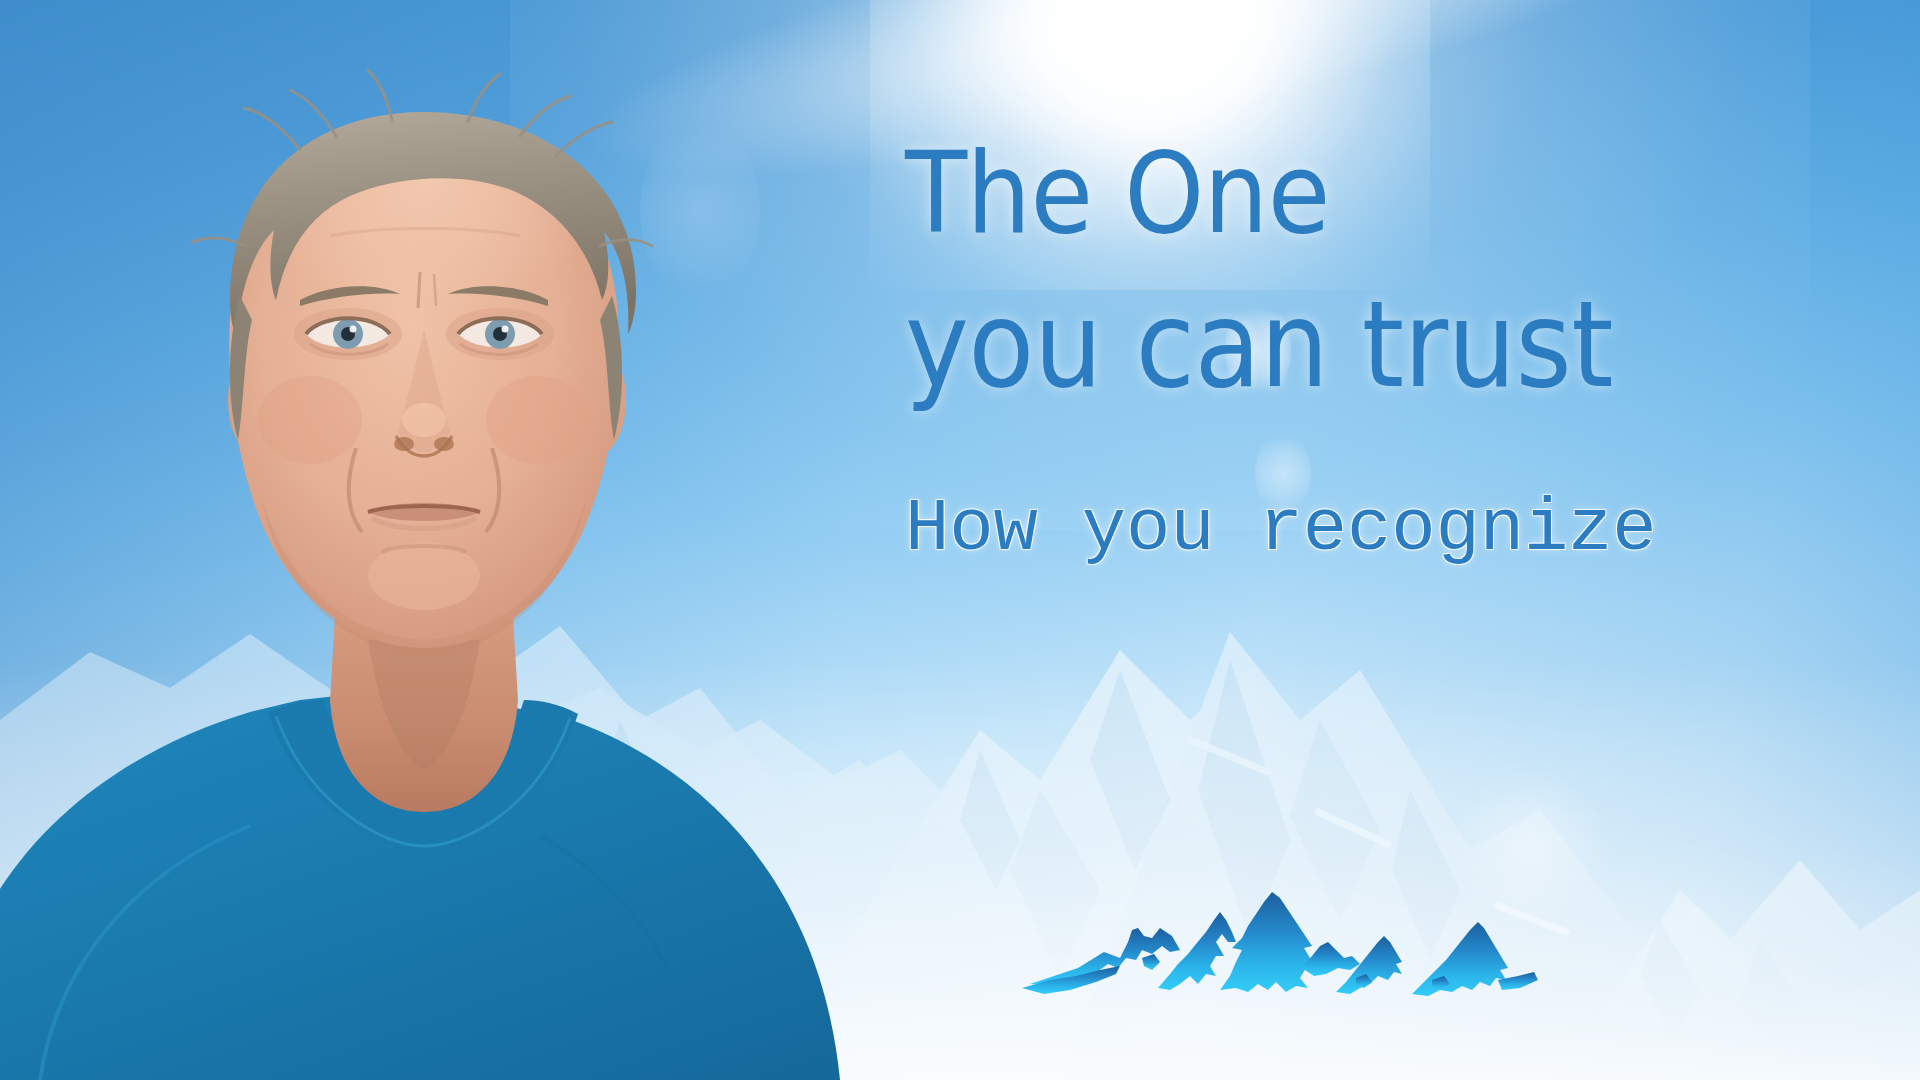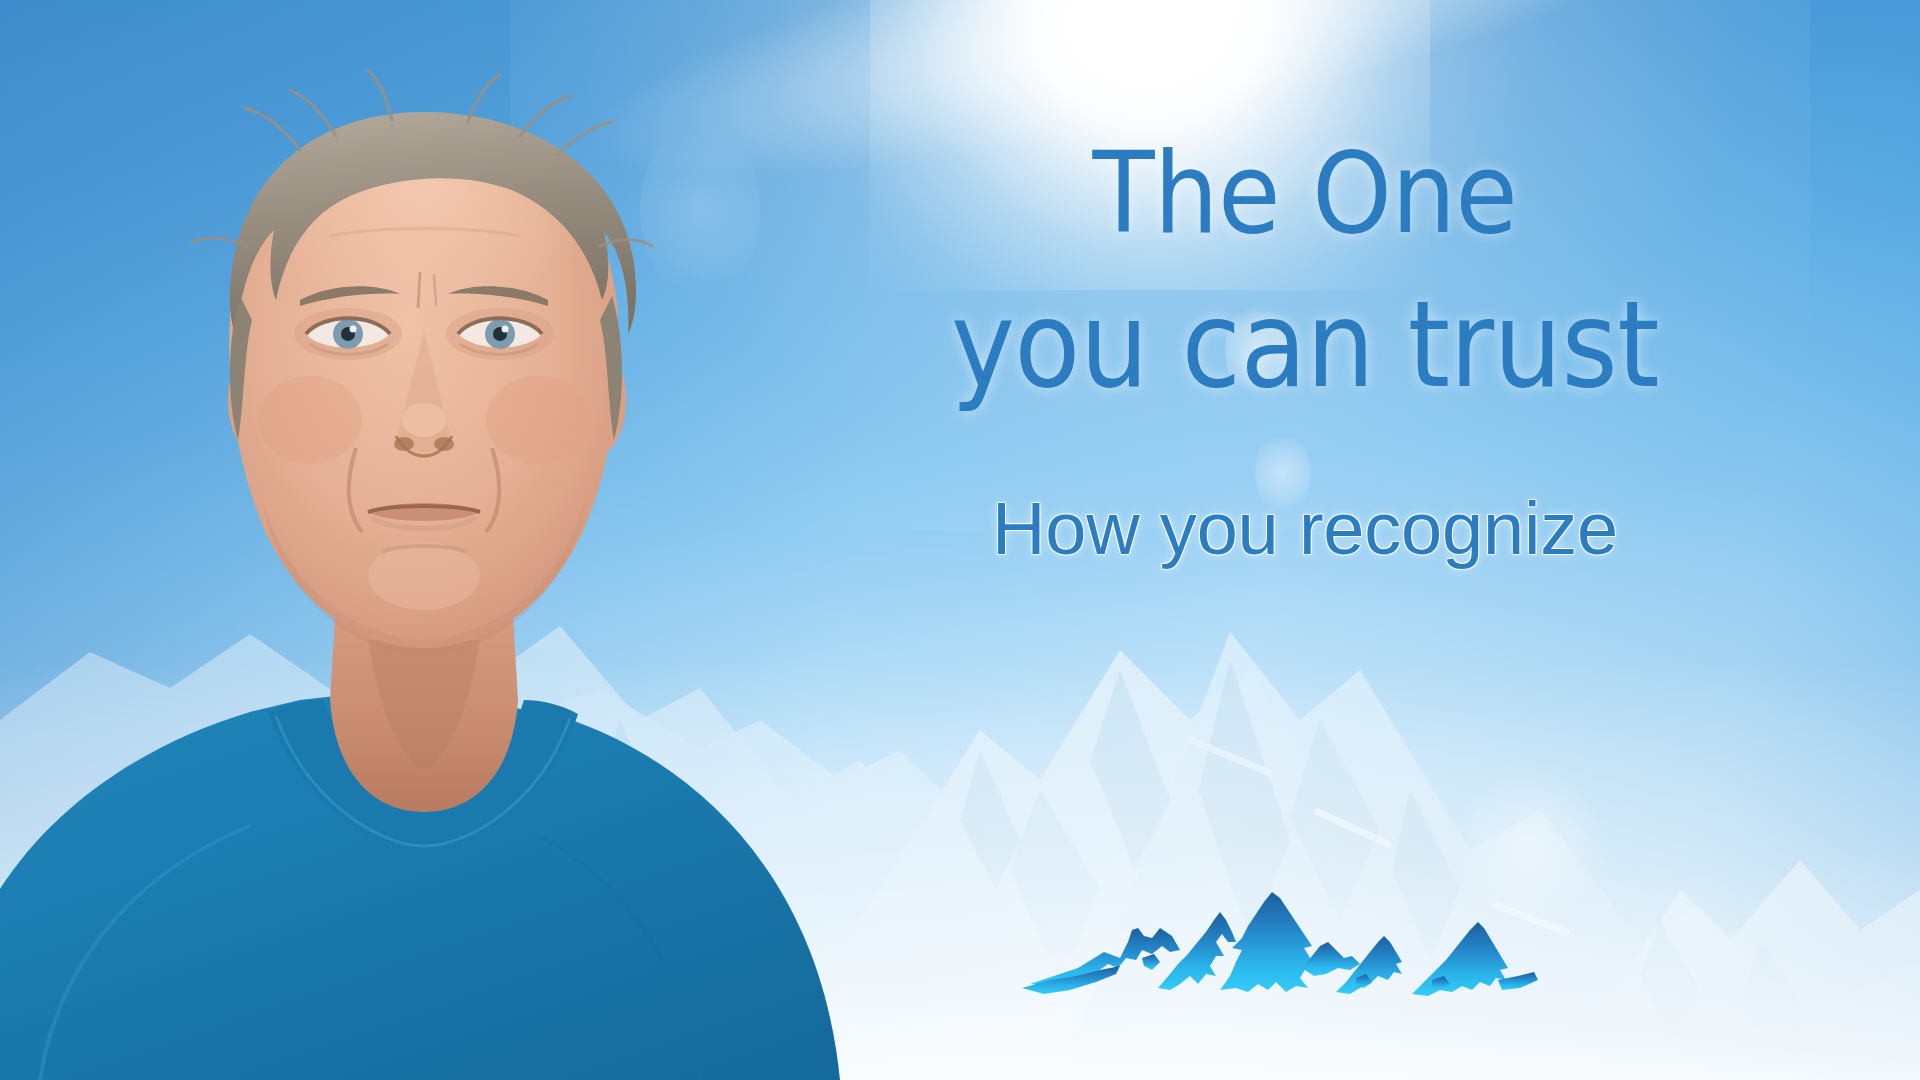--- a/index.html
+++ b/index.html
@@ -130,41 +130,41 @@
              background: radial-gradient(circle, rgba(255,255,255,0.38) 0%, rgba(250,253,255,0.16) 48%, rgba(255,255,255,0) 74%); }
   .flare-d { left: 640px;  top: 120px; width: 120px; height: 180px;
              background: radial-gradient(circle, rgba(190,220,245,0.30) 0%, rgba(190,220,245,0.12) 50%, rgba(255,255,255,0) 75%); }
 
   
   .copy {
     position: absolute;
     left: 905px;
     top: 120px;
     width: 800px;
-    text-align: center;
+    text-align: left;
     z-index: 6;
   }
   .headline {
     color: #2b7cc0;
     font-family: "DejaVu Sans Condensed", "Liberation Sans Narrow", "Liberation Sans", sans-serif;
     font-weight: 300;
     font-size: 118px;
     line-height: 1.30;
     letter-spacing: -0.5px;
     white-space: nowrap;
     text-shadow: 0 0 14px rgba(255,255,255,0.55);
   }
   .headline .ln { display: block; }
   .headline .ln-1 { font-size: 113px; }
   .headline .ln-2 { font-size: 120px; }
 
   .subhead {
     margin-top: 58px;
     color: #2b7cc0;
-    font-family: Liberation Sans, sans-serif;
+    font-family: Liberation Mono, monospace;
     font-weight: 400;
     font-size: 74px;
     line-height: 1.30;
     letter-spacing: -0.2px;
     white-space: nowrap;
     text-shadow:
       -1px -1px 0 rgba(255,255,255,0.75),
        1px -1px 0 rgba(255,255,255,0.75),
       -1px  1px 0 rgba(255,255,255,0.75),
        1px  1px 0 rgba(255,255,255,0.75),

